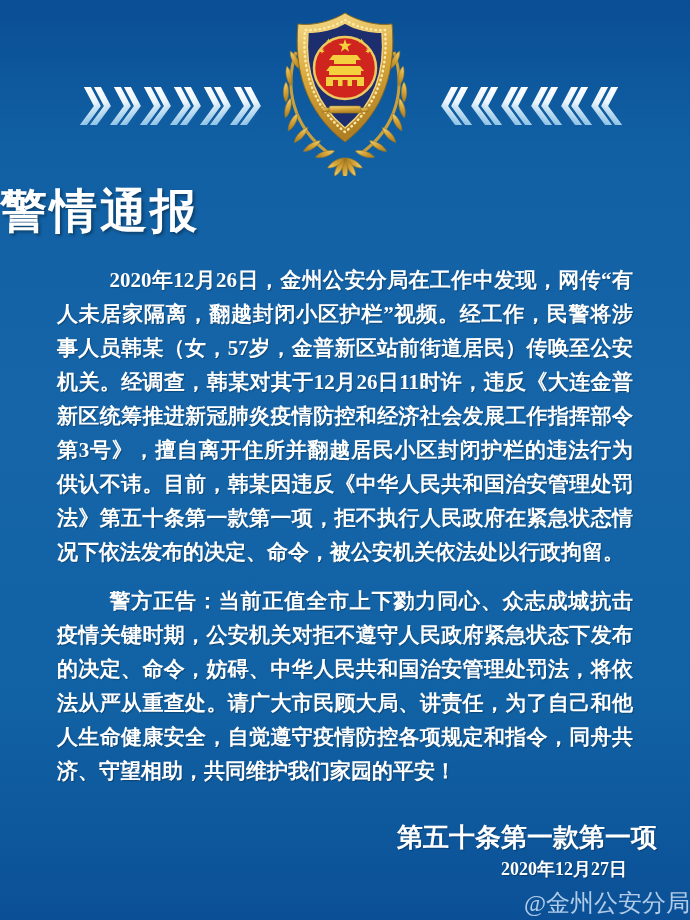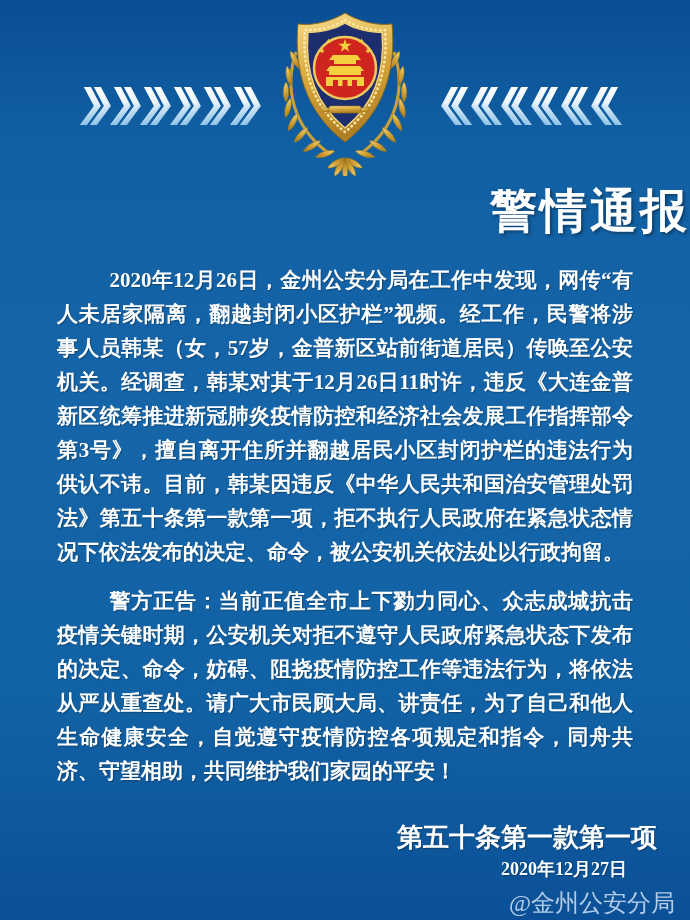--- a/index.html
+++ b/index.html
@@ -14,21 +14,21 @@
   }
   
   .banner{position:absolute;top:0;left:0;width:690px;height:180px;}
   .chevrons{position:absolute;top:86px;}
   .chevrons-left{left:80px;}
   .chevrons-right{right:68px;}
   .emblem{position:absolute;top:10px;left:50%;transform:translateX(-50%);}
   
   .title{
     position:absolute;top:180px;left:0;width:690px;
-    text-align:right;
+    text-align:left;
     font-family:"Liberation Sans","DejaVu Sans",sans-serif;
     font-size:47px;font-weight:bold;letter-spacing:3px;
     text-shadow:2px 2px 3px rgba(0,0,0,.35);
   }
   
   .body-text{position:absolute;top:248px;left:42px;width:606px;}
   .body-text p{
     margin:15px;
     font-size:21px;line-height:34px;
     font-weight:bold;
@@ -41,21 +41,21 @@
     position:absolute;top:820px;right:33px;
     font-size:26px;font-weight:bold;
     text-shadow:1px 1px 1px rgba(0,0,0,.28);
   }
   .issue-date{
     position:absolute;top:857px;right:63px;
     font-size:18px;font-weight:bold;
     text-shadow:1px 1px 1px rgba(0,0,0,.28);
   }
   .watermark{
-    position:absolute;top:887px;right:15px;
+    position:absolute;top:887px;right:0;
     font-size:24px;font-weight:normal;
     color:rgba(219,235,252,0.8);
   }
 </style>
 </head>
 <body>
 
 <div class="poster">
 
   <div class="banner">
@@ -152,20 +152,20 @@
       <rect x="60" y="96" width="32" height="7" rx="2" fill="url(#goldGrad)" stroke="#9a7a20" stroke-width="0.6"></rect>
       <rect x="53" y="98" width="7" height="4" fill="url(#goldGrad)" stroke="#9a7a20" stroke-width="0.6"></rect>
       <rect x="92" y="98" width="7" height="4" fill="url(#goldGrad)" stroke="#9a7a20" stroke-width="0.6"></rect>
     </svg>
   </div>
 
   <div class="title">警情通报</div>
 
   <div class="body-text">
     <p>2020年12月26日，金州公安分局在工作中发现，网传“有人未居家隔离，翻越封闭小区护栏”视频。经工作，民警将涉事人员韩某（女，57岁，金普新区站前街道居民）传唤至公安机关。经调查，韩某对其于12月26日11时许，违反《大连金普新区统筹推进新冠肺炎疫情防控和经济社会发展工作指挥部令第3号》，擅自离开住所并翻越居民小区封闭护栏的违法行为供认不讳。目前，韩某因违反《中华人民共和国治安管理处罚法》第五十条第一款第一项，拒不执行人民政府在紧急状态情况下依法发布的决定、命令，被公安机关依法处以行政拘留。</p>
-    <p>警方正告：当前正值全市上下勠力同心、众志成城抗击疫情关键时期，公安机关对拒不遵守人民政府紧急状态下发布的决定、命令，妨碍、阻挠疫情防控工作等违法行为，将依法从严从重查处。请广大市民顾大局、讲责任，为了自己和他人生命健康安全，自觉遵守疫情防控各项规定和指令，同舟共济、守望相助，共同维护我们家园的平安！</p>
+    <p>警方正告：当前正值全市上下勠力同心、众志成城抗击疫情关键时期，公安机关对拒不遵守人民政府紧急状态下发布的决定、命令，妨碍、中华人民共和国治安管理处罚法，将依法从严从重查处。请广大市民顾大局、讲责任，为了自己和他人生命健康安全，自觉遵守疫情防控各项规定和指令，同舟共济、守望相助，共同维护我们家园的平安！</p>
   </div>
 
   <div class="signature">第五十条第一款第一项</div>
   <div class="issue-date">2020年12月27日</div>
   <div class="watermark">@金州公安分局</div>
 
 </div>
 
 </body></html>

